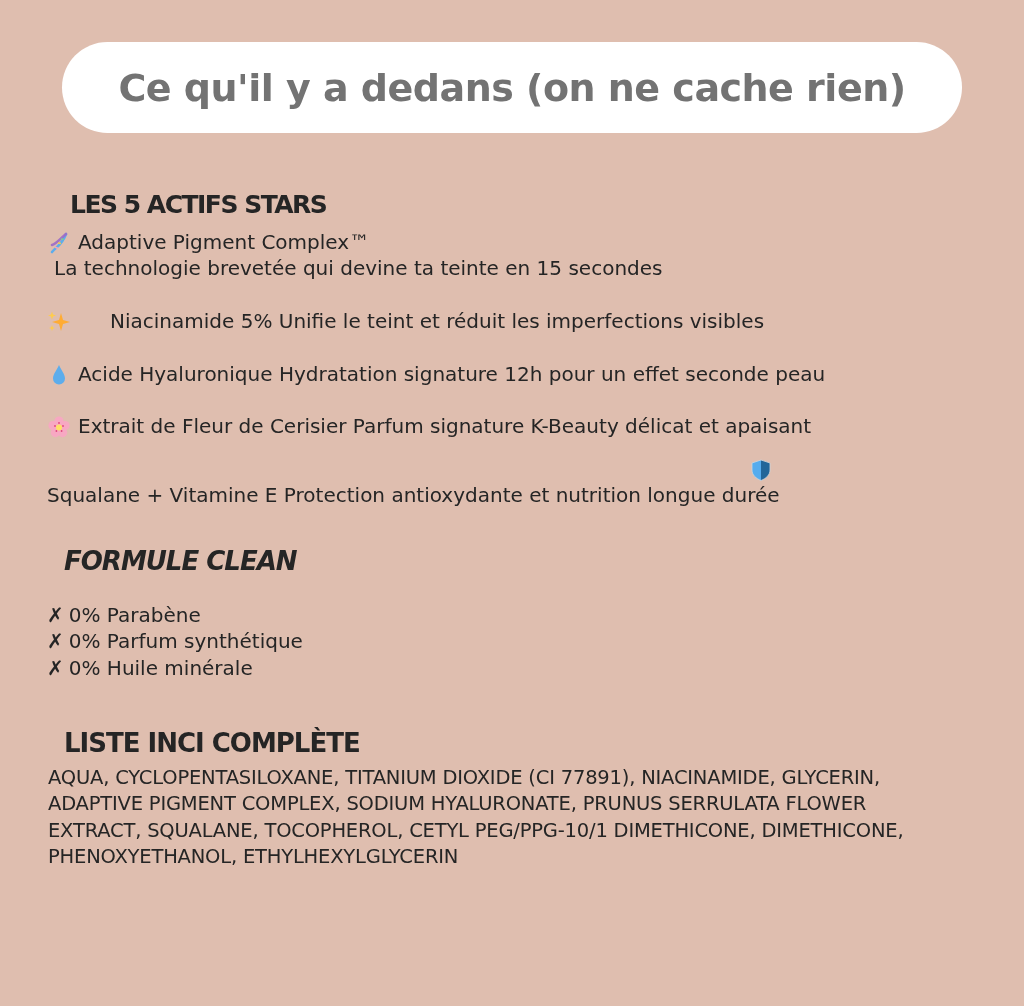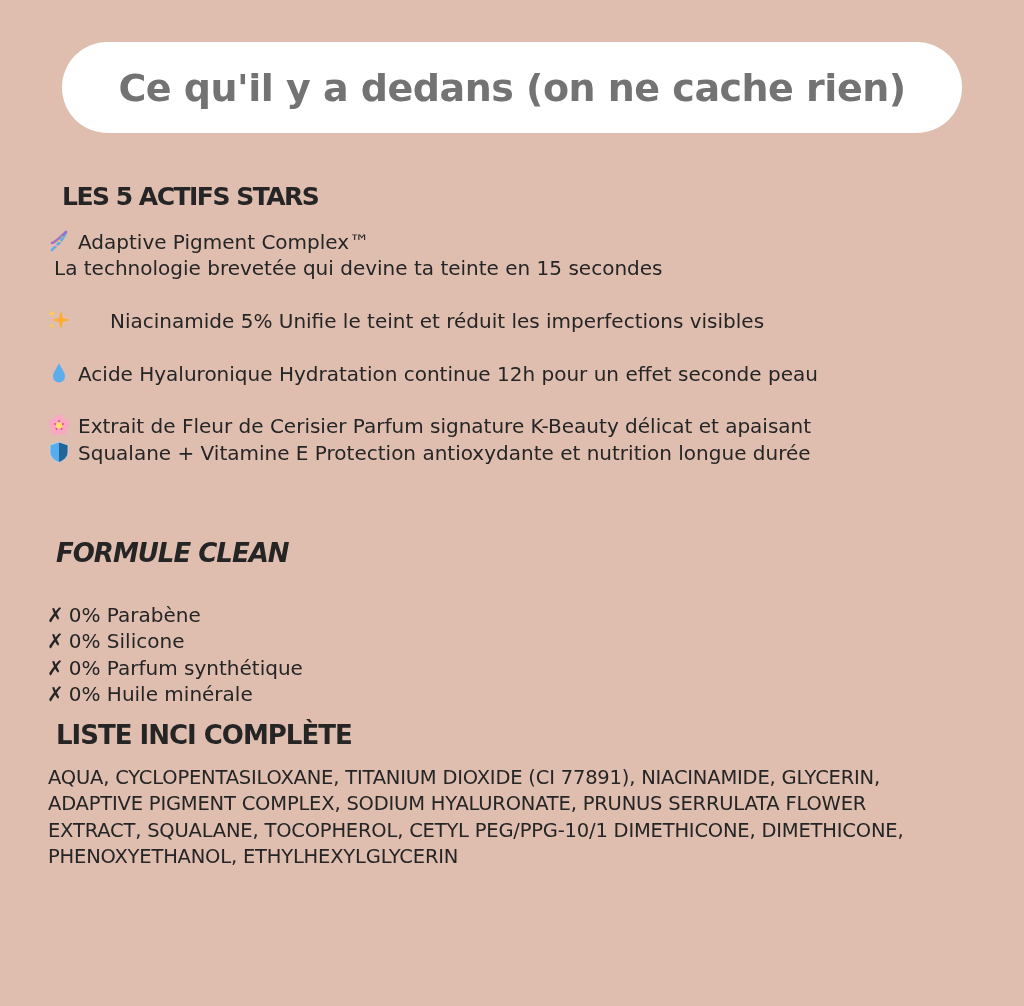--- a/index.html
+++ b/index.html
@@ -31,60 +31,60 @@
       margin: 0;
       font-family: "DejaVu Sans", "Liberation Sans", sans-serif;
       font-weight: bold;
       font-size: 38px;
       letter-spacing: -0.5px;
       color: #737373;
       white-space: nowrap;
     }
     .section-heading {
       position: absolute;
-      margin: 8px;
+      margin: 16px;
       font-family: "DejaVu Sans", "Liberation Sans", sans-serif;
       font-weight: bold;
       color: #252525;
       white-space: nowrap;
       letter-spacing: -1px;
     }
     .heading-actifs { left: 54px; top: 174px; font-size: 25px; letter-spacing: -1.5px; }
     .heading-clean  { left: 48px; top: 530px; font-size: 26px; font-style: italic; }
     .heading-inci   { left: 48px; top: 712px; font-size: 26px; }
 
     .actif {
       position: absolute;
       left: 47px;
       font-size: 20px;
       line-height: 26px;
       white-space: nowrap;
       display: flex;
-      align-items: flex-start;
+      align-items: flex-end;
     }
     .actif .emoji {
       display: inline-block;
       width: 24px;
       height: 24px;
       margin-right: 7px;
       flex: 0 0 auto;
     }
     .actif-1 { top: 229px; }
     .actif-1-sub {
       position: absolute;
       left: 54px;
       top: 255px;
       font-size: 20px;
       line-height: 26px;
       white-space: nowrap;
     }
     .actif-2 { top: 308px; gap: 32px; }
     .actif-3 { top: 361px; }
     .actif-4 { top: 413px; }
-    .actif-5 { top: 440px; }
+    .actif-5 { top: 458px; flex-direction: column; }
 
     .clean-list {
       position: absolute;
       left: 47px;
       top: 602px;
       margin: 0;
       padding: 0;
       list-style: none;
       font-size: 20px;
       line-height: 26.3px;
@@ -141,21 +141,21 @@
   </span>
   <span>Niacinamide 5% Unifie le teint et réduit les imperfections visibles</span>
 </div>
 
 <div class="actif actif-3">
   <span class="emoji">
     <svg width="24" height="24" viewBox="0 0 24 24">
       <path d="M12 2 C 10 7, 6 11, 6 15.5 A 6 6 0 0 0 18 15.5 C 18 11, 14 7, 12 2 Z" fill="#5DADEC"></path>
     </svg>
   </span>
-  <span>Acide Hyaluronique Hydratation continue 12h pour un effet seconde peau</span>
+  <span>Acide Hyaluronique Hydratation signature 12h pour un effet seconde peau</span>
 </div>
 
 <div class="actif actif-4">
   <span class="emoji">
     <svg width="24" height="24" viewBox="0 0 24 24">
       <g fill="#F7A8C2">
         <circle cx="12" cy="6" r="4.6"></circle>
         <circle cx="18" cy="10.5" r="4.6"></circle>
         <circle cx="15.6" cy="17.6" r="4.6"></circle>
         <circle cx="8.4" cy="17.6" r="4.6"></circle>
@@ -185,23 +185,20 @@
   <span>Squalane + Vitamine E Protection antioxydante et nutrition longue durée</span>
 </div>
 
 <h2 class="section-heading heading-clean">FORMULE CLEAN</h2>
 
 <ul class="clean-list">
   <li>
     <span class="cross">✗</span><span>0% Parabène</span>
   </li>
   <li>
-    <span class="cross">✗</span><span>0% Silicone</span>
-  </li>
-  <li>
     <span class="cross">✗</span><span>0% Parfum synthétique</span>
   </li>
   <li>
     <span class="cross">✗</span><span>0% Huile minérale</span>
   </li>
 </ul>
 
 <h2 class="section-heading heading-inci">LISTE INCI COMPLÈTE</h2>
 <p class="inci-text">AQUA, CYCLOPENTASILOXANE, TITANIUM DIOXIDE (CI 77891), NIACINAMIDE, GLYCERIN, ADAPTIVE PIGMENT COMPLEX, SODIUM HYALURONATE, PRUNUS SERRULATA FLOWER EXTRACT, SQUALANE, TOCOPHEROL, CETYL PEG/PPG-10/1 DIMETHICONE, DIMETHICONE, PHENOXYETHANOL, ETHYLHEXYLGLYCERIN</p>
 

